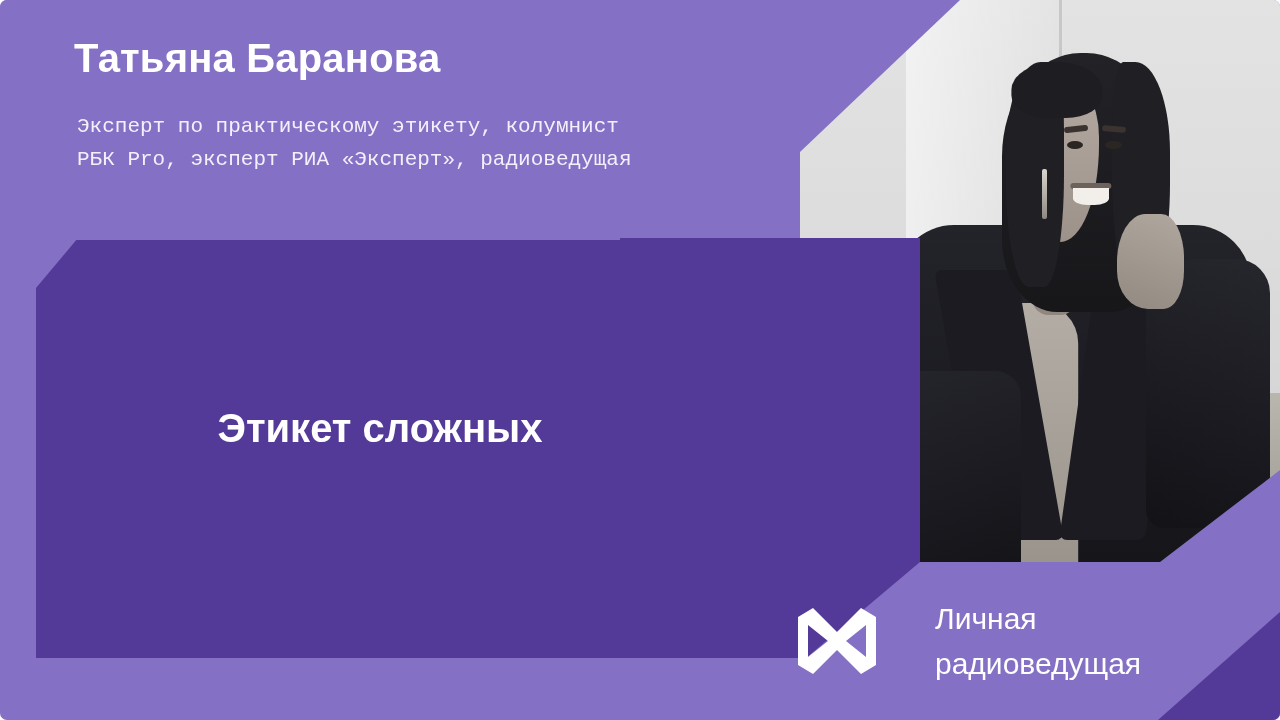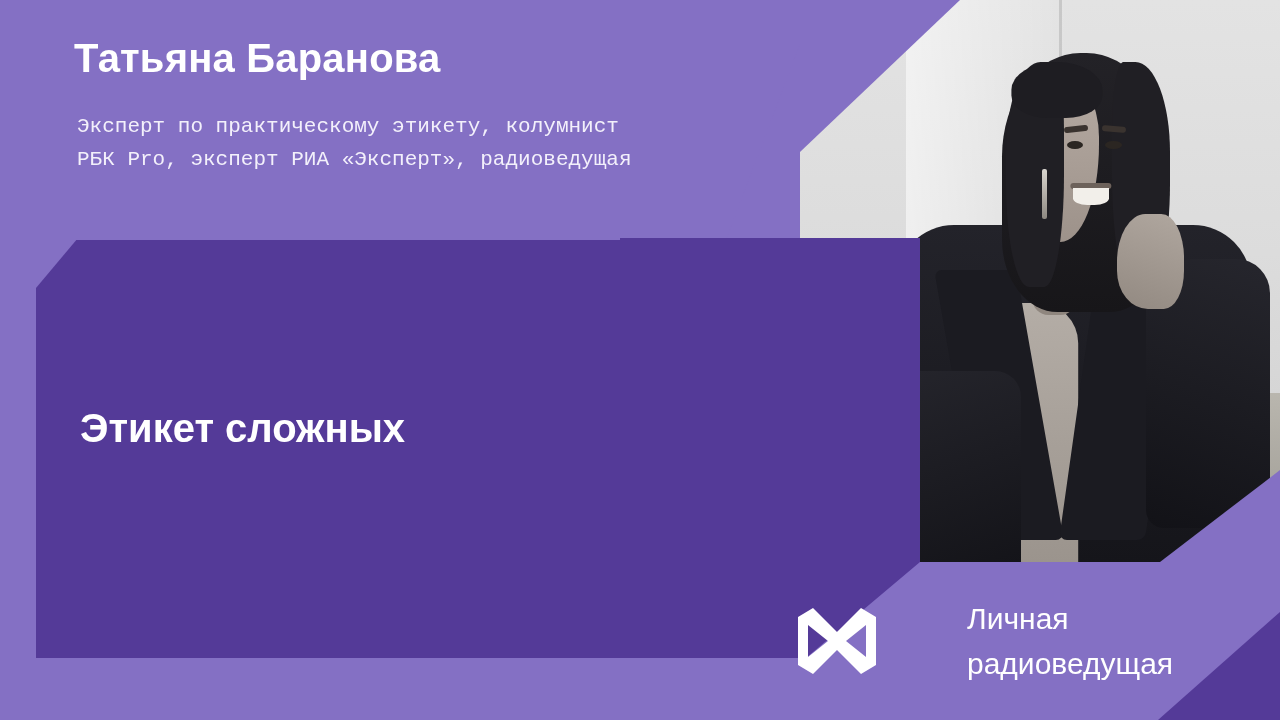--- a/index.html
+++ b/index.html
@@ -11,20 +11,21 @@
   body {
     font-family: "Liberation Sans", "DejaVu Sans", sans-serif;
   }
 
   #slide {
     position: relative;
     width: 1280px;
     height: 720px;
     overflow: hidden;
     background: #8470c4;
+    border-radius: 7px;
   }
 
   
   .photo-plate {
     position: absolute;
     left: 800px;
     top: 0;
     width: 480px;
     height: 562px;
     overflow: hidden;
@@ -355,31 +356,32 @@
   .talk-title {
     position: absolute;
     left: 80px;
     top: 400px;
     width: 600px;
     color: #ffffff;
     font-size: 40px;
     font-weight: 700;
     line-height: 1.42;
     z-index: 5;
+    text-align: center;
   }
   .talk-title div { white-space: nowrap; }
 
   
   .brand {
     position: absolute;
     left: 795px;
     top: 596px;
     display: flex;
     align-items: center;
-    gap: 88px;
+    gap: 56px;
     z-index: 6;
   }
   .brand-mark { width: 84px; height: 66px; display: block; }
   .brand-name {
     color: #ffffff;
     font-size: 30px;
     font-weight: 400;
     line-height: 1.5;
   }
   .brand-name div { white-space: nowrap; }

